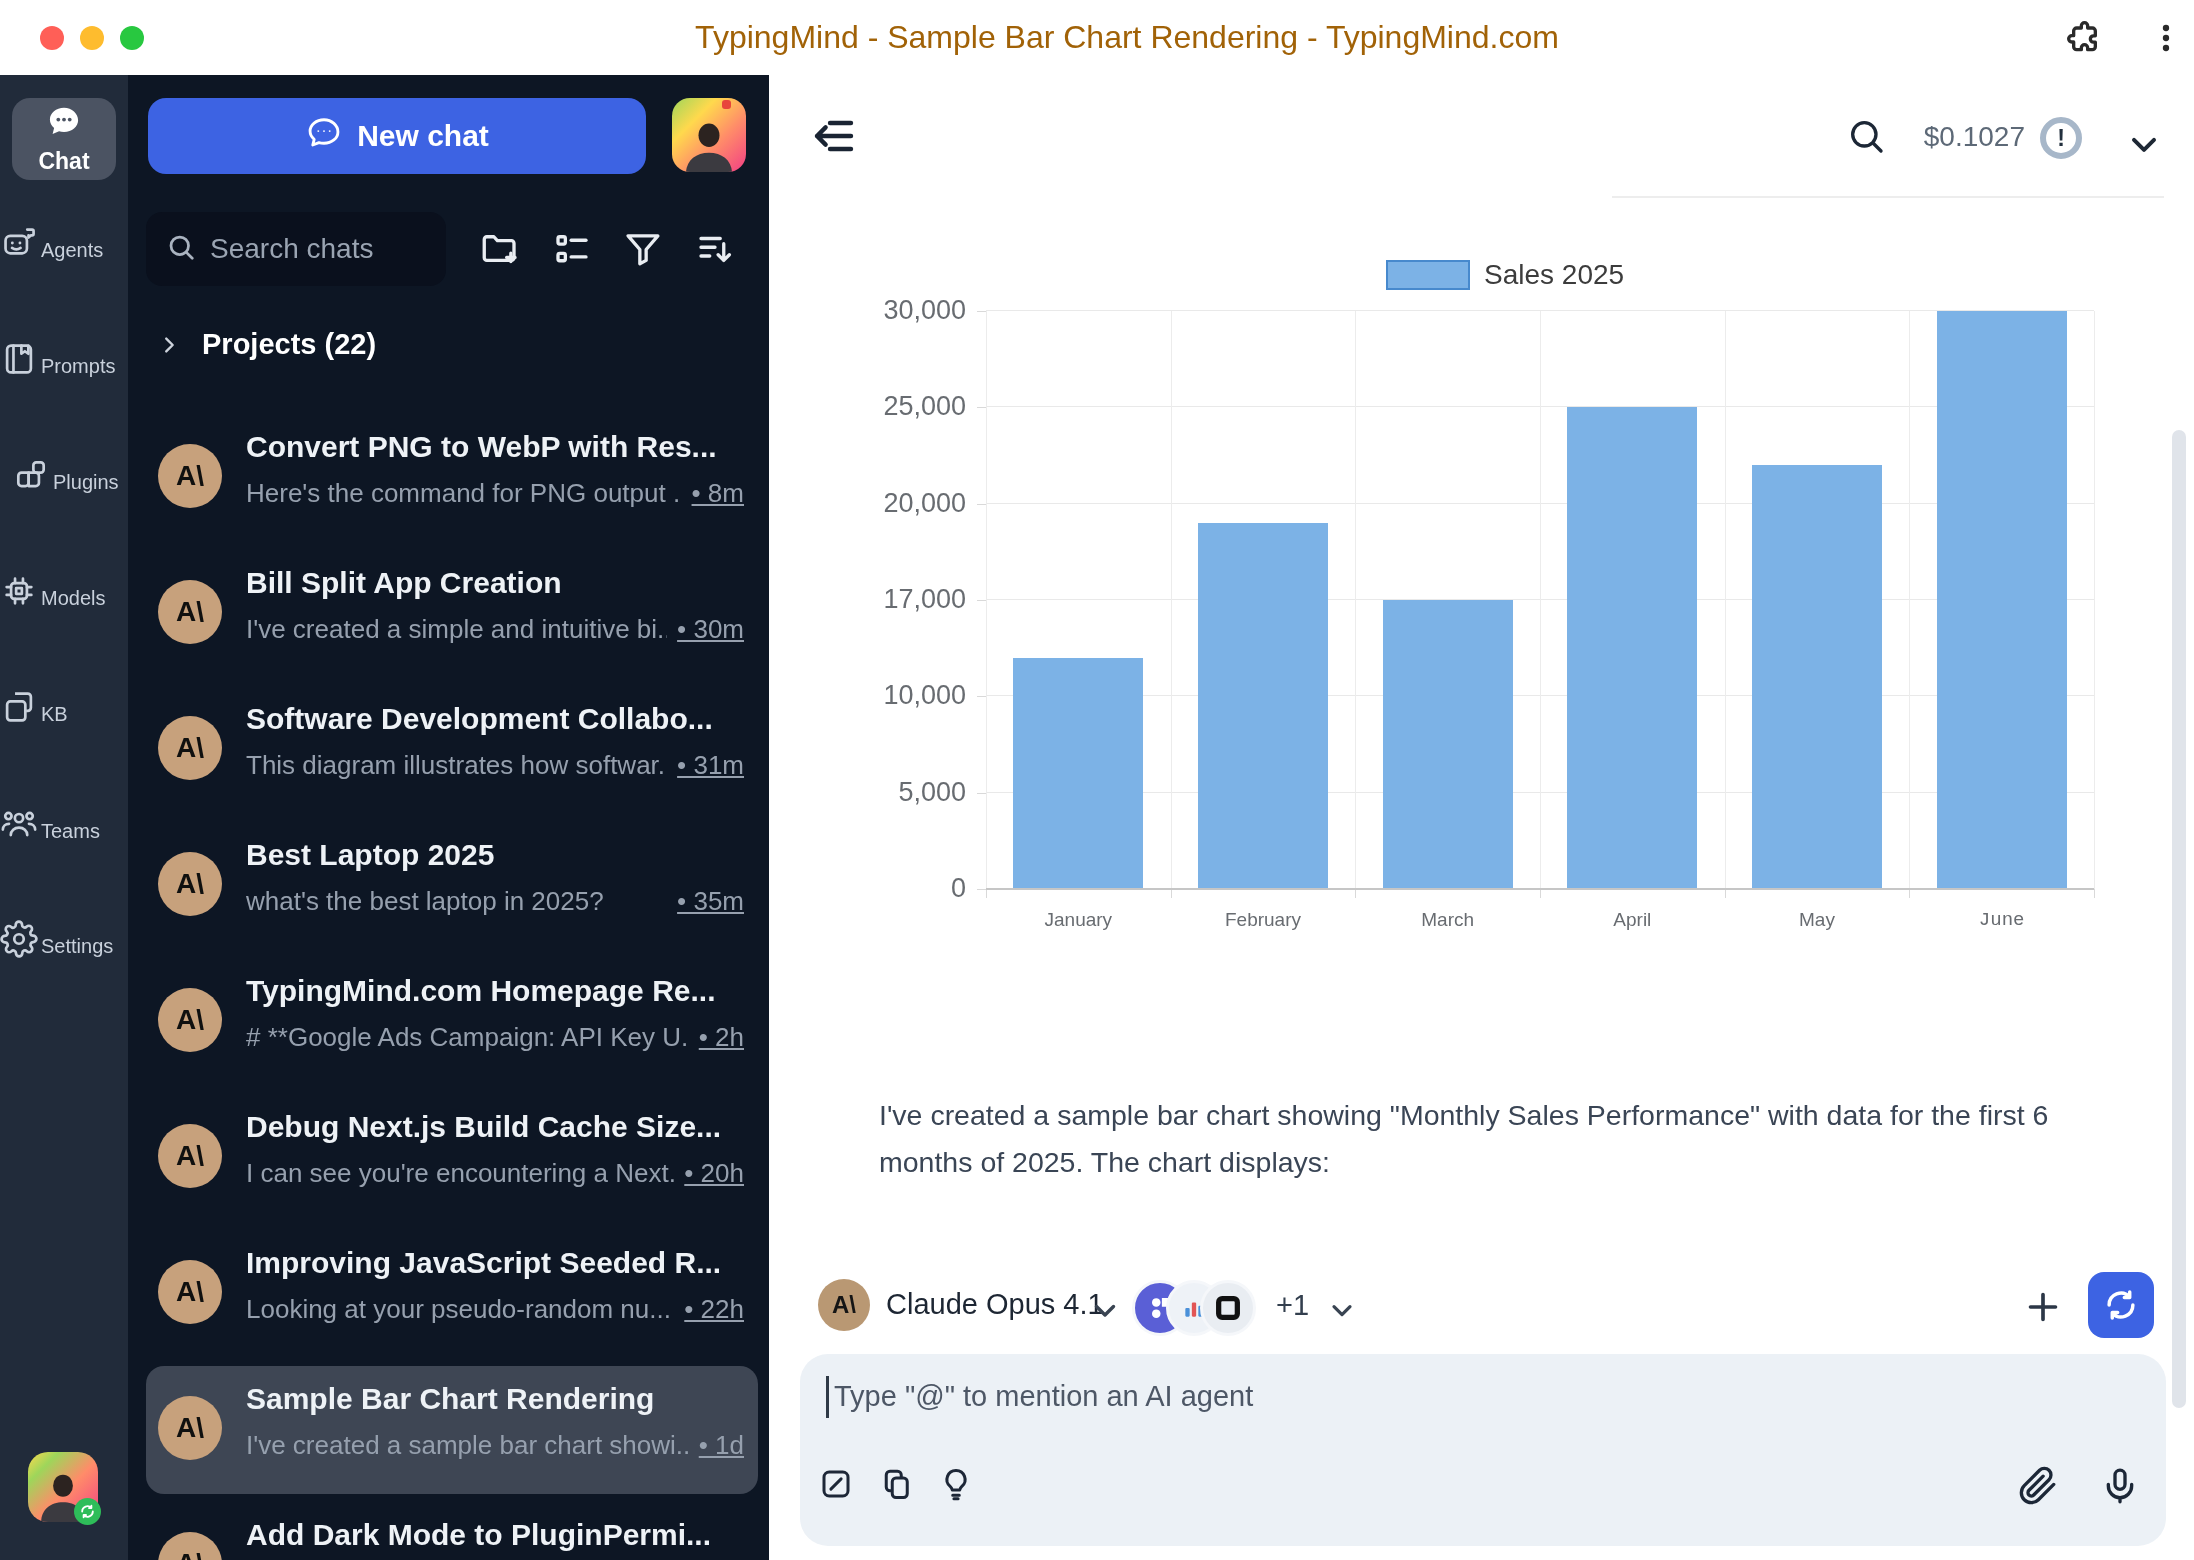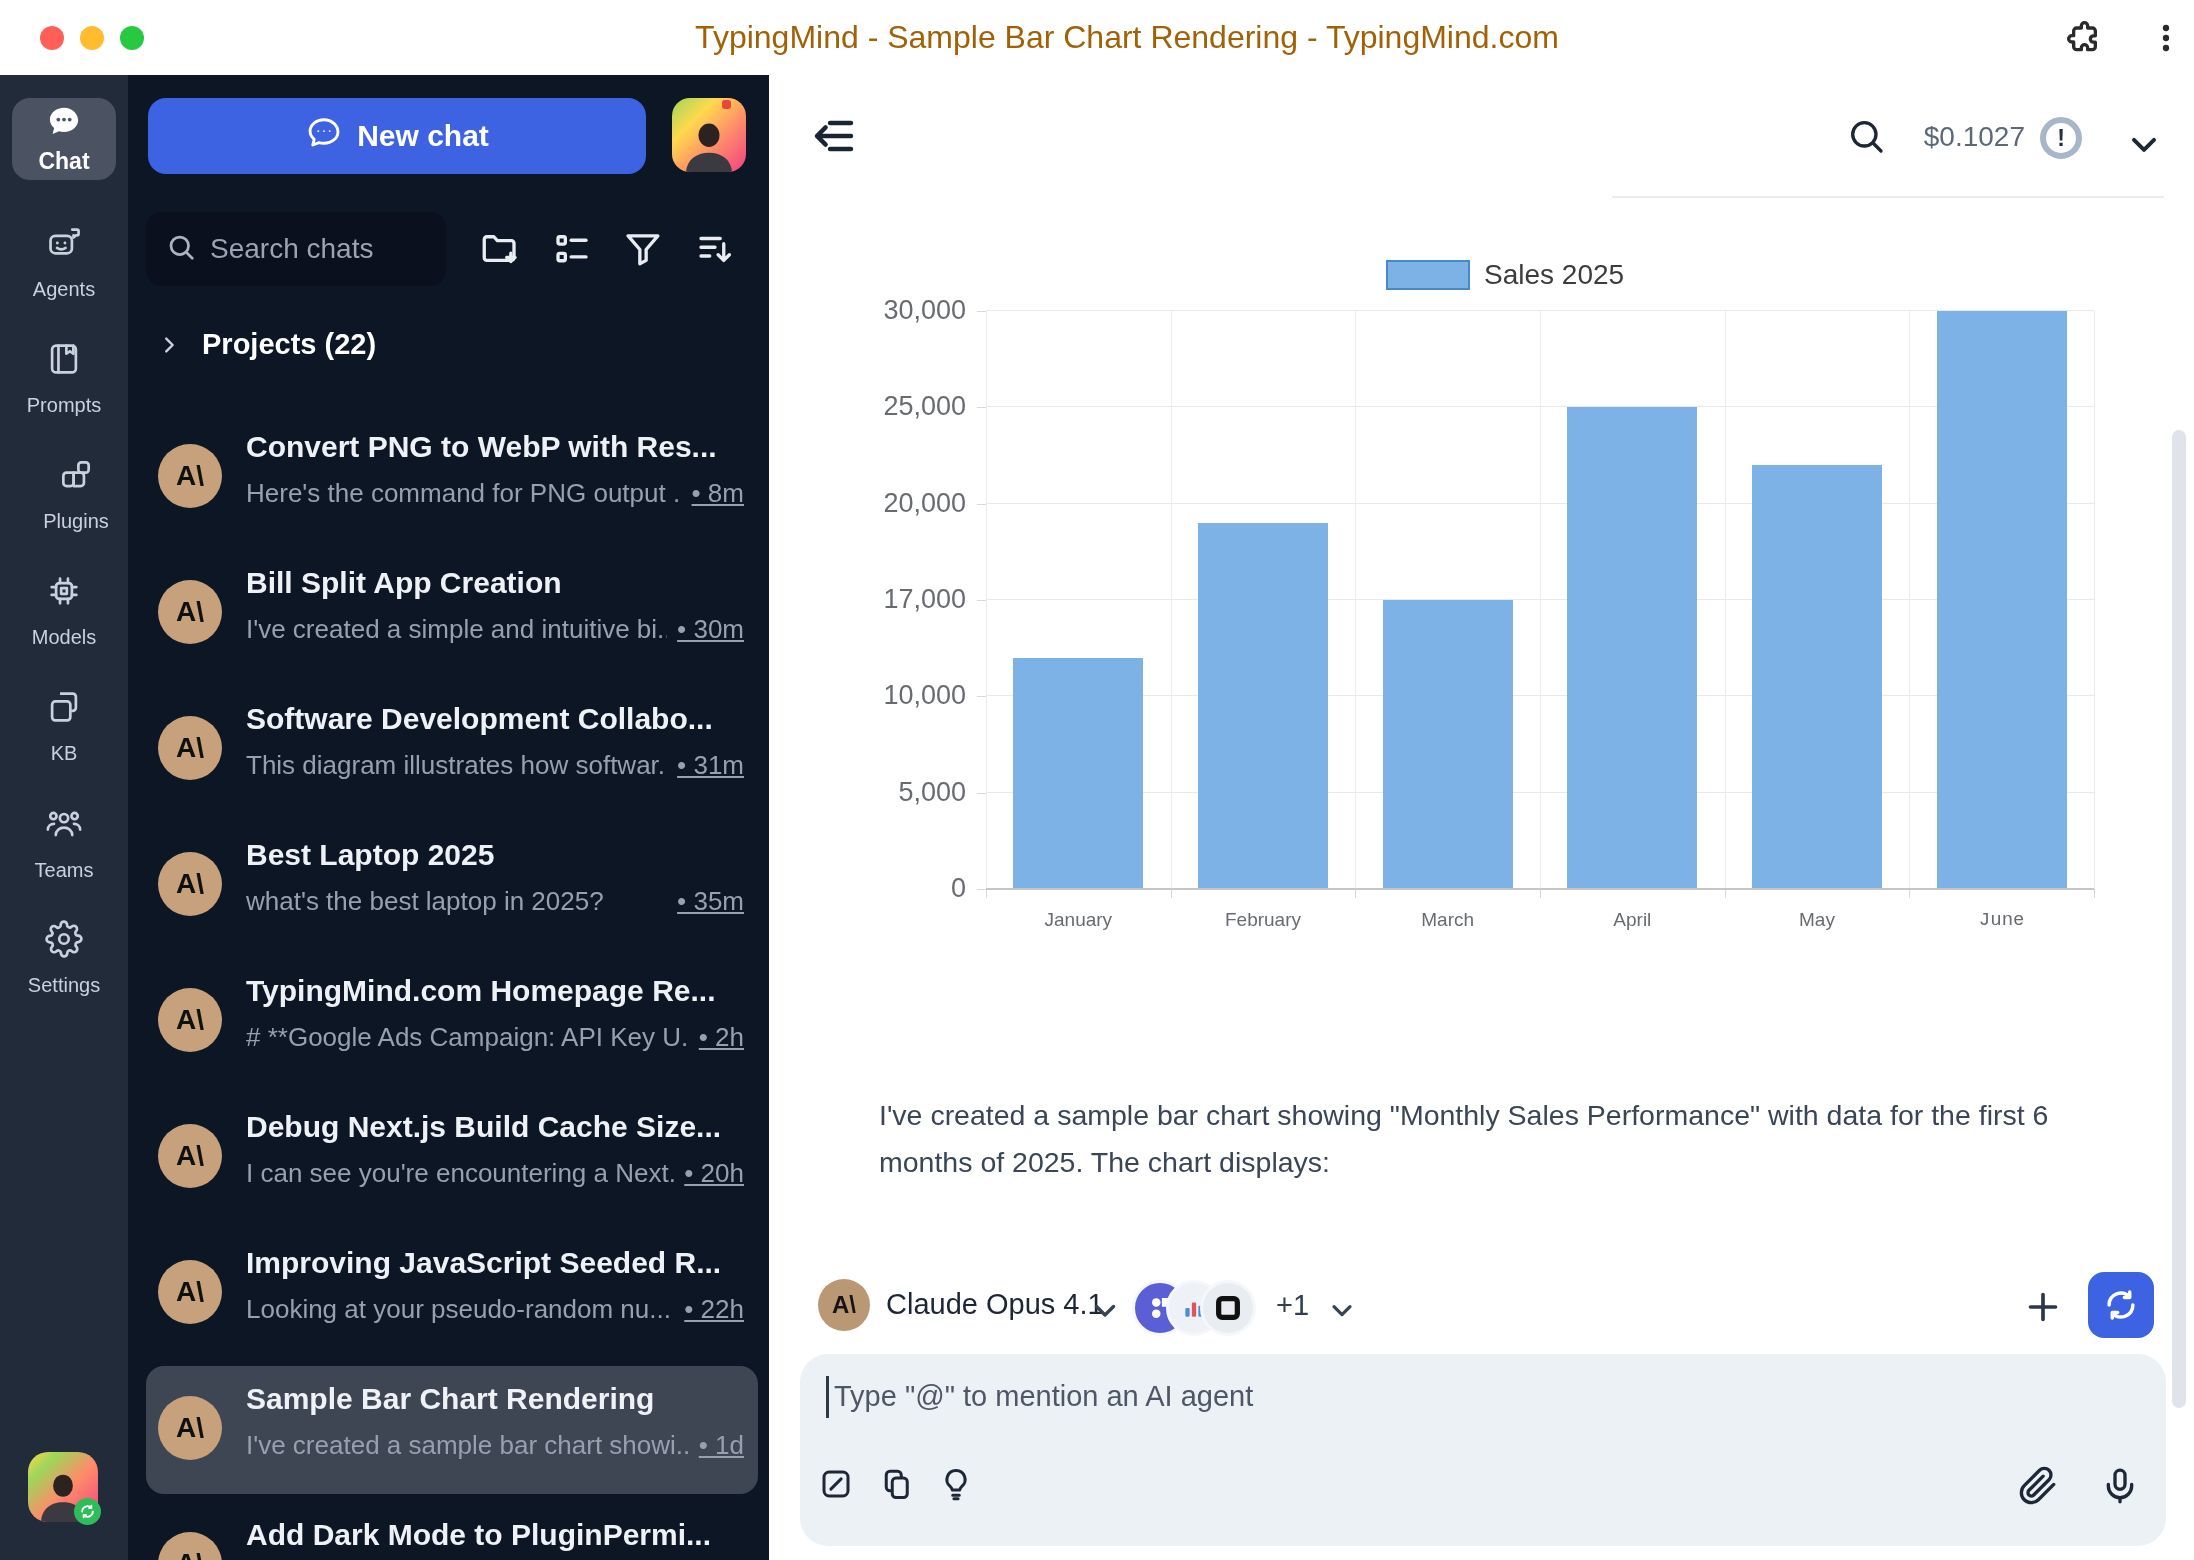--- a/index.html
+++ b/index.html
@@ -11,22 +11,22 @@
   .tl{position:absolute;top:26px;width:24px;height:24px;border-radius:50%;}
   .tl.red{left:40px;background:#ff5f57;}
   .tl.yellow{left:80px;background:#febc2e;}
   .tl.green{left:120px;background:#28c840;}
   .win-title{position:absolute;left:0;top:0;width:100%;height:75px;display:flex;align-items:center;
              justify-content:center;font-size:32px;font-weight:500;color:#a16207;padding-left:30px;}
   .win-ico{position:absolute;top:18px;color:#2a2a2a;}
 
   
   .rail{position:absolute;left:0;top:75px;width:128px;height:1485px;background:#212b3a;}
-  .rail-item{position:absolute;left:0;width:128px;display:flex;flex-direction:column;align-items:center;
-             gap:16px;color:#c9d1dc;font-size:20px;}
+  .rail-item{position:absolute;left:0;width:128px;display:flex;flex-direction:row;align-items:flex-end;
+             gap:3px;color:#c9d1dc;font-size:20px;}
   .rail-item svg{display:block;}
   .rail-active{position:absolute;left:12px;top:23px;width:104px;height:82px;background:#4b5362;
                border-radius:18px;display:flex;flex-direction:column;align-items:center;justify-content:center;
                gap:3px;color:#ffffff;font-size:23px;font-weight:700;}
   .user-avatar{position:absolute;left:28px;top:1377px;width:70px;height:70px;border-radius:20px;
                background:linear-gradient(135deg,#ffd94d 0%,#9ed65a 22%,#ff8c69 55%,#f23f85 100%);overflow:hidden;}
   .user-avatar svg{position:absolute;left:0;top:6px;}
   .sync-badge{position:absolute;left:74px;top:1423px;width:27px;height:27px;border-radius:50%;
               background:#2ebd59;display:flex;align-items:center;justify-content:center;}
 

